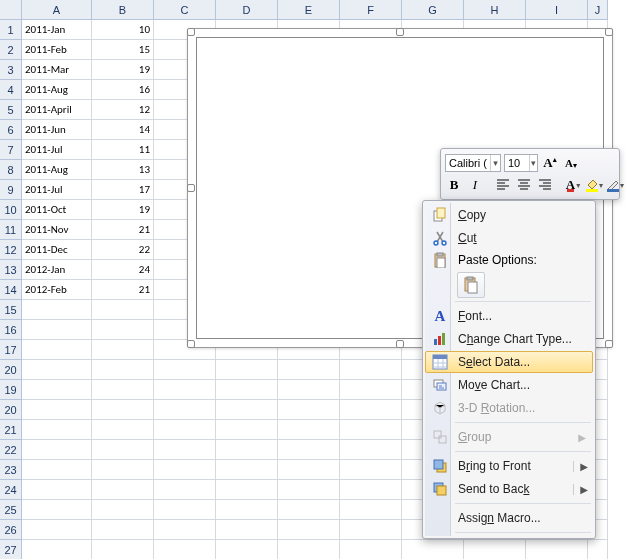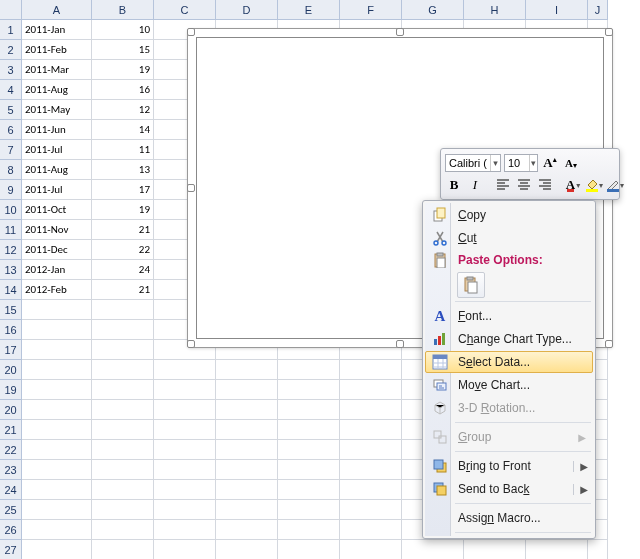--- a/index.html
+++ b/index.html
@@ -103,21 +103,21 @@
     position:absolute; left:2px; top:2px; bottom:2px; width:26px;
     background: linear-gradient(#f2f4f9,#e4e8f1);
     border-right:1px solid #d0d4dc;
   }
   .mi {
     position: relative; height: 22px; display:flex; align-items:center;
     padding-left: 32px; padding-right: 18px;
     color:#222; border:1px solid transparent; border-radius:2px; margin:1px 0;
     white-space: nowrap;
   }
-  .mi.header { font-weight:bold; color:#be185d; height:20px;}
+  .mi.header { font-weight:normal; color:#000000; height:20px;}
   .mi.disabled { color:#9a9a9a; }
   .mi.hi { background: linear-gradient(#fff3cf,#ffe08e); border:1px solid #e0b04a;}
   .mi .sub { position:absolute; right:6px; font-size:10px; color:#555;}
   .mi.disabled .sub { color:#bbb;}
   .mi .ic { position:absolute; left:5px; width:18px; height:18px; display:flex; align-items:center; justify-content:center;}
   .msep { height:1px; background:#d8dce3; margin:3px 2px 3px 30px;}
   .paste-opt-box {
     margin:2px 0 2px 32px; width:28px; height:26px;
     border:1px solid #c8ccd4; background:linear-gradient(#fdfdfe,#ebeef4);
     display:flex; align-items:center; justify-content:center; border-radius:2px;
@@ -191,21 +191,21 @@
       <div class="cell cD"></div>
       <div class="cell cE"></div>
       <div class="cell cF"></div>
       <div class="cell cG"></div>
       <div class="cell cH"></div>
       <div class="cell cI"></div>
       <div class="cell cJ"></div>
     </div>
     <div class="rowline">
       <div class="rowhead">5</div>
-      <div class="cell cA">2011-May</div>
+      <div class="cell cA">2011-April</div>
       <div class="cell cB right">12</div>
       <div class="cell cC"></div>
       <div class="cell cD"></div>
       <div class="cell cE"></div>
       <div class="cell cF"></div>
       <div class="cell cG"></div>
       <div class="cell cH"></div>
       <div class="cell cI"></div>
       <div class="cell cJ"></div>
     </div>

